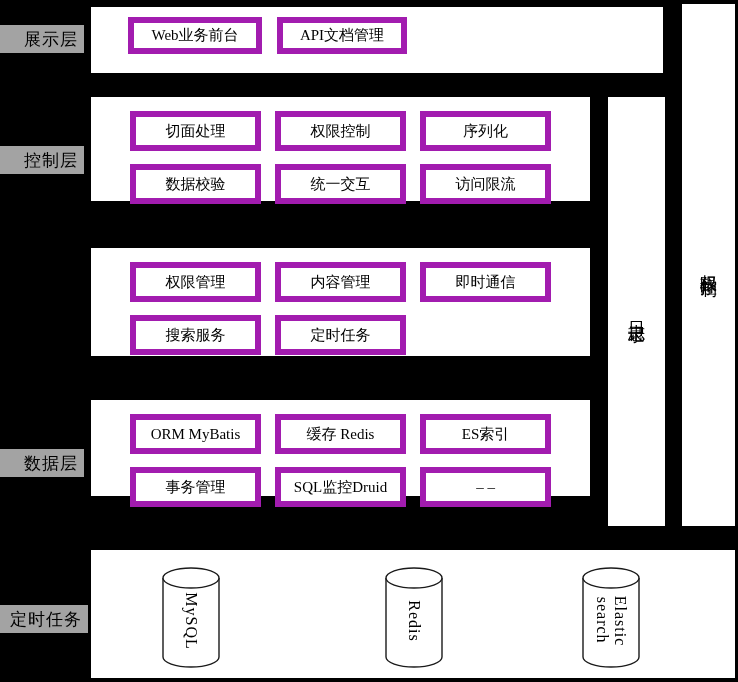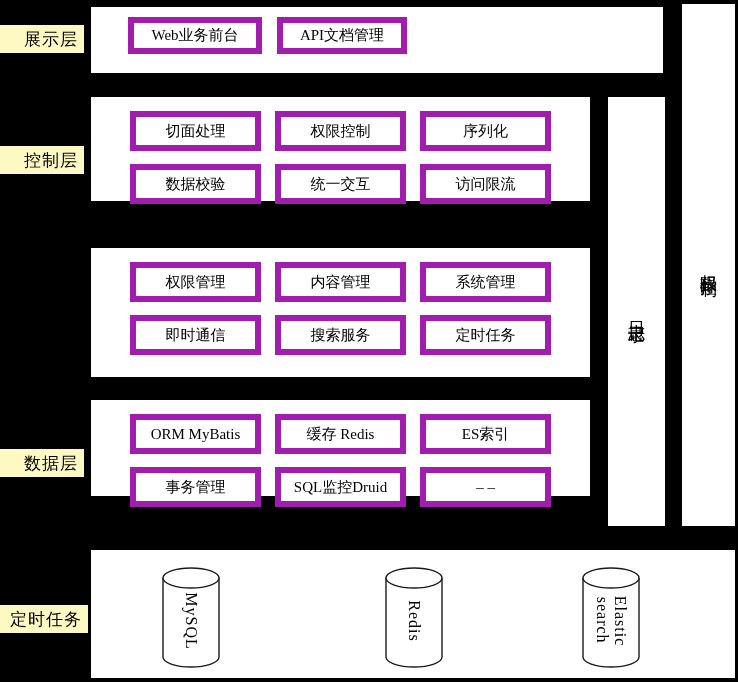--- a/index.html
+++ b/index.html
@@ -9,36 +9,36 @@
     font-family:"Liberation Serif","DejaVu Serif",serif;
     color:#000;
     position:relative;
     overflow:hidden;
   }
   .stage{position:absolute;inset:0;}
 
   
   .chip{
     position:absolute;left:0;width:84px;height:28px;
-    background:#fef9c3;
+    background:#a3a3a3;
     display:flex;align-items:center;justify-content:flex-end;
     padding-right:6px;box-sizing:border-box;
     font-size:17px;letter-spacing:1px;white-space:nowrap;
   }
   .chip-presentation{top:25px;}
   .chip-control{top:146px;}
   .chip-business{top:298px;}
   .chip-data{top:449px;}
   .chip-database{top:605px;width:88px;}
 
   
   .panel{position:absolute;background:#fff;}
   .panel-presentation{left:91px;top:7px;width:572px;height:66px;}
   .panel-control{left:91px;top:97px;width:499px;height:104px;}
-  .panel-business{left:91px;top:248px;width:499px;height:129px;}
+  .panel-business{left:91px;top:248px;width:499px;height:108px;}
   .panel-data{left:91px;top:400px;width:499px;height:96px;}
   .panel-database{left:91px;top:550px;width:644px;height:128px;}
 
   
   .pgrid{position:absolute;display:grid;}
   .grid-p1{left:37px;top:10px;grid-template-columns:134px 130px 127px;column-gap:15px;}
   .grid-p1 .box{height:37px;}
   .grid-6{left:39px;top:14px;grid-template-columns:repeat(3,131px);column-gap:14px;row-gap:13px;}
   .grid-6 .box{height:40px;}
   .box{
@@ -99,21 +99,20 @@
       <div class="box">数据校验</div>
       <div class="box">统一交互</div>
       <div class="box">访问限流</div>
     </div>
   </section>
 
   <section class="panel panel-business">
     <div class="pgrid grid-6">
       <div class="box">权限管理</div>
       <div class="box">内容管理</div>
-      <div class="box">系统管理</div>
       <div class="box">即时通信</div>
       <div class="box">搜索服务</div>
       <div class="box">定时任务</div>
     </div>
   </section>
 
   <section class="panel panel-data">
     <div class="pgrid grid-6">
       <div class="box">ORM MyBatis</div>
       <div class="box">缓存 Redis</div>

